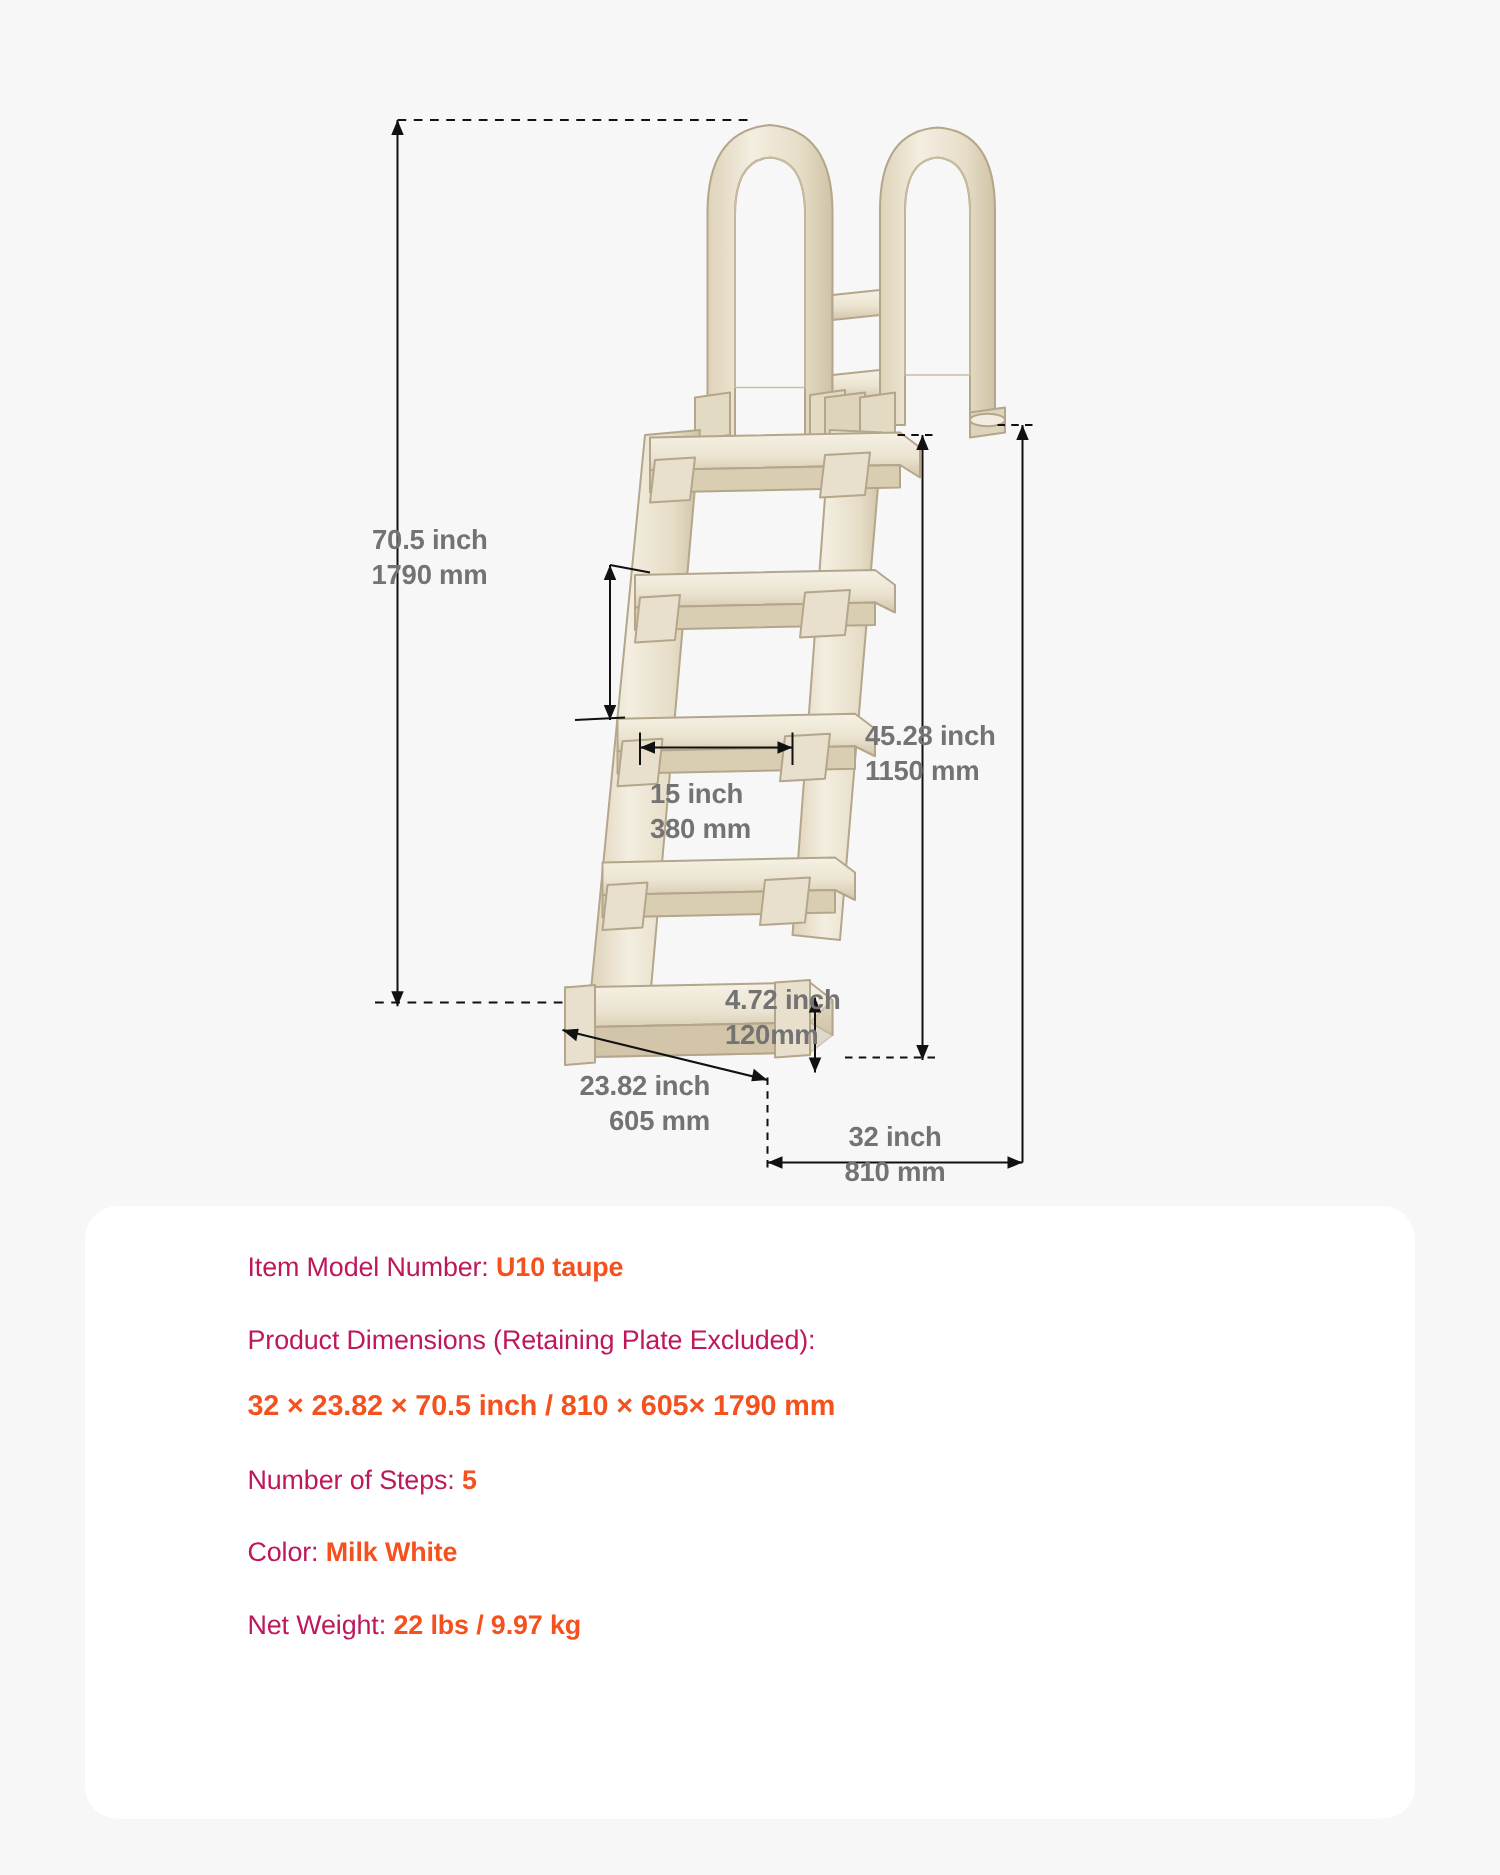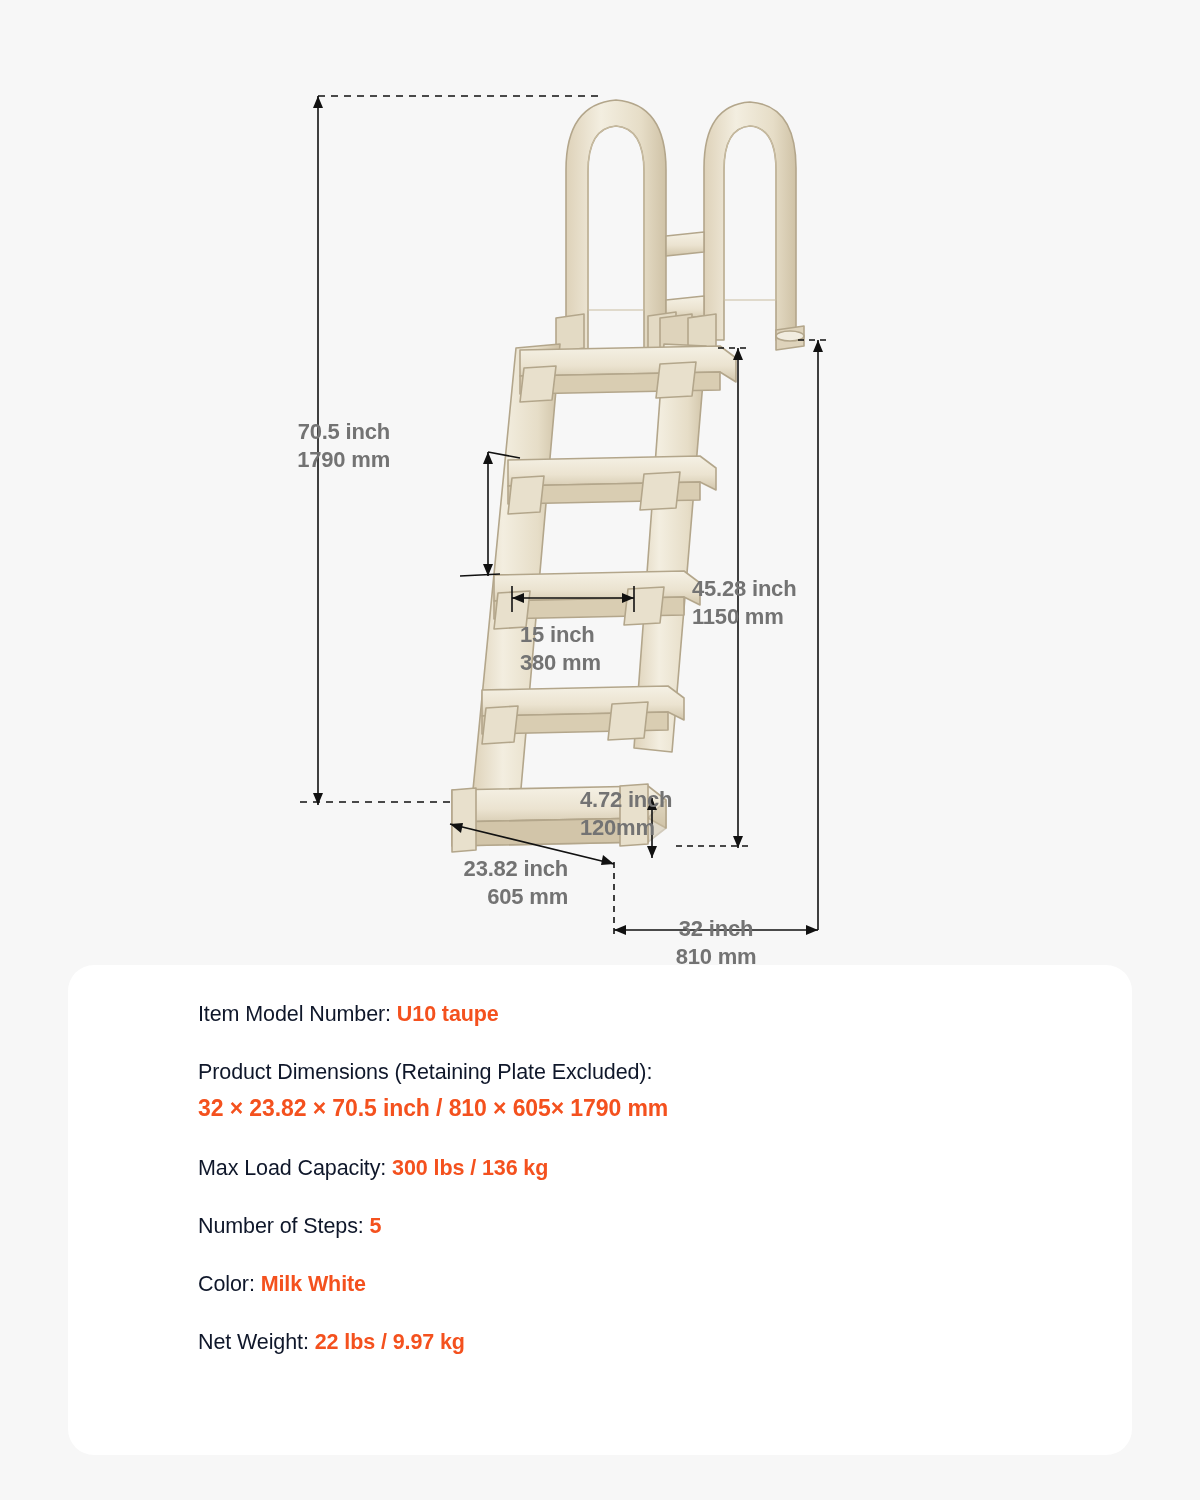--- a/index.html
+++ b/index.html
@@ -37,21 +37,20 @@
     color: #737373;
     line-height: 1.25;
     white-space: nowrap;
     letter-spacing: -0.2px;
   }
   .dim-label.right {
     text-align: right;
   }
   .dim-label.center {
     text-align: center;
-    margin-top: 19px;
   }
 
   
   #spec-card {
     position: absolute;
     left: 68px;
     top: 965px;
     width: 1064px;
     height: 490px;
     background: #ffffff;
@@ -62,30 +61,30 @@
   .spec-row {
     font-size: 21.5px;
     color: #1a1a1a;
     font-family: "Liberation Sans", sans-serif;
     margin-bottom: 27px;
     line-height: 1.45;
     letter-spacing: -0.1px;
   }
   .spec-label {
     font-weight: 400;
-    color: #0f172a;
+    color: #be185d;
   }
   .spec-value {
     font-weight: 700;
     color: #f4511e;
   }
   .spec-row.two-line .spec-value {
     display: block;
     font-size: 23px;
-    margin-top: 4px;
+    margin-top: 20px;
   }
 </style>
 </head>
 <body>
 
 <div id="diagram-area">
 
   <svg id="diagram-svg" width="1200" height="965" viewBox="0 0 1200 965">
     <defs>
       <linearGradient id="plasticV" x1="0" y1="0" x2="1" y2="0">
@@ -238,23 +237,20 @@
 
   <div class="spec-row">
     <span class="spec-label">Item Model Number: </span><span class="spec-value">U10 taupe</span>
   </div>
 
 
   <div class="spec-row two-line">
     <span class="spec-label">Product Dimensions (Retaining Plate Excluded):</span><span class="spec-value">32 × 23.82 × 70.5 inch / 810 × 605× 1790 mm</span>
   </div>
 
-  <div class="spec-row">
-    <span class="spec-label">Max Load Capacity: </span><span class="spec-value">300 lbs / 136 kg</span>
-  </div>
 
   <div class="spec-row">
     <span class="spec-label">Number of Steps: </span><span class="spec-value">5</span>
   </div>
 
   <div class="spec-row">
     <span class="spec-label">Color: </span><span class="spec-value">Milk White</span>
   </div>
 
   <div class="spec-row">

